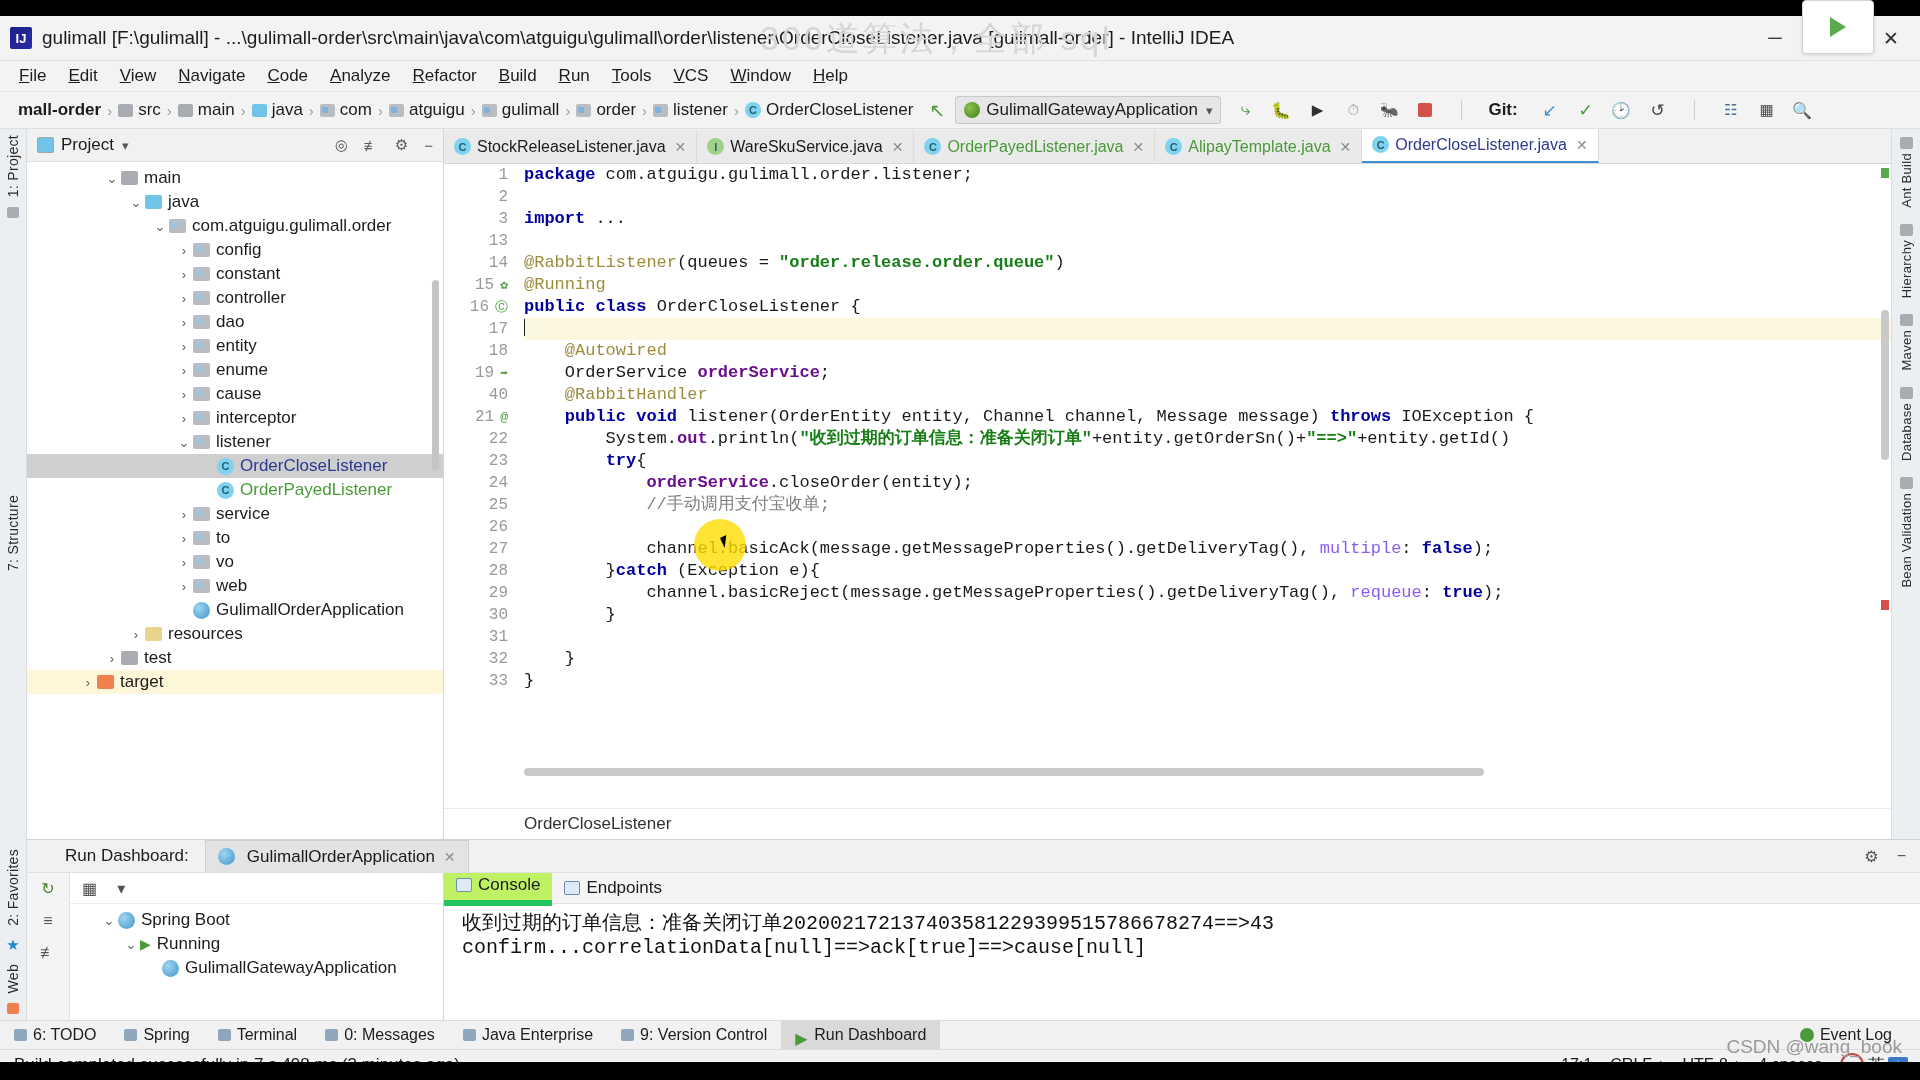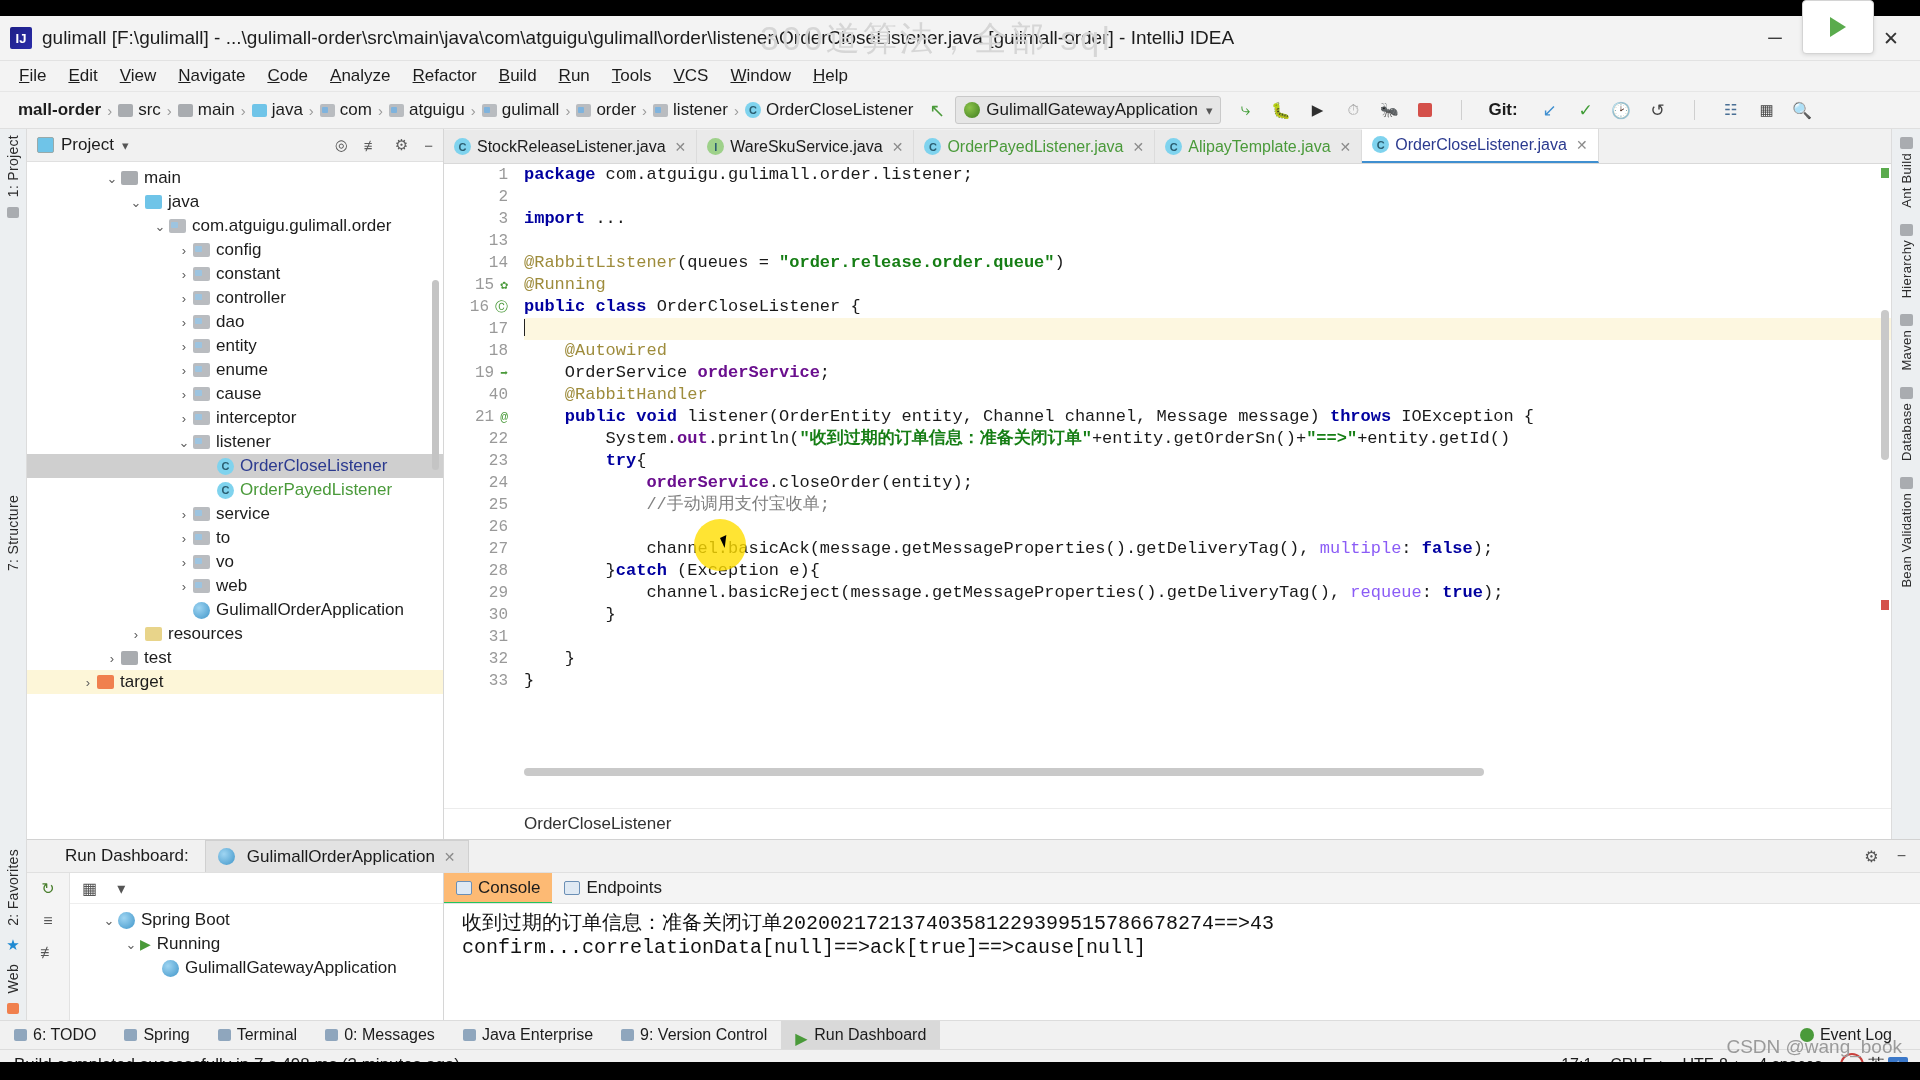--- a/index.html
+++ b/index.html
@@ -151,21 +151,21 @@
   .bp-body{flex:1;display:flex;min-height:0;}
   .bp-left{width:416px;border-right:1px solid #d6d6d6;display:flex;min-width:0;}
   .bp-left-rail{width:42px;background:#f4f4f4;border-right:1px solid #e2e2e2;display:flex;flex-direction:column;
     align-items:center;padding-top:6px;gap:14px;color:#4a7f2e;font-size:16px;}
   .bp-tree{flex:1;padding-top:4px;}
   .bp-toolstrip{height:30px;display:flex;align-items:center;gap:20px;padding-left:12px;color:#555;font-size:16px;
     border-bottom:1px solid #eee;}
   .bp-right{flex:1;display:flex;flex-direction:column;min-width:0;}
   .bp-right-tabs{height:30px;display:flex;align-items:center;background:#f4f4f4;border-bottom:1px solid #e2e2e2;}
   .bp-rt{display:flex;align-items:center;height:29px;padding:0 12px;font-size:17px;color:#1c1c1c;}
-  .bp-rt.active{background:#fdba74;border-bottom:1px solid #22c55e;}
+  .bp-rt.active{background:#bef264;border-bottom:6px solid #22c55e;}
   .console{flex:1;padding:8px 0 0 18px;font-family:"Liberation Mono", monospace;font-size:20px;color:#111;}
   .console div{line-height:24px;white-space:pre;}
   .run-float{position:absolute;right:46px;top:0px;width:70px;height:52px;background:#fff;border:1px solid #d4d4d4;
     border-radius:4px;box-shadow:0 1px 4px rgba(0,0,0,.12);display:flex;align-items:center;justify-content:center;}
   .run-tri{width:0;height:0;border-left:16px solid #5aab4d;border-top:10px solid transparent;border-bottom:10px solid transparent;}
 
   
   .toolstrip{height:28px;background:#f1f1f1;border-top:1px solid #dcdcdc;display:flex;align-items:center;
     font-size:16px;color:#1c1c1c;}
   .ts-item{display:flex;align-items:center;gap:6px;padding:0 14px;height:28px;white-space:nowrap;}

